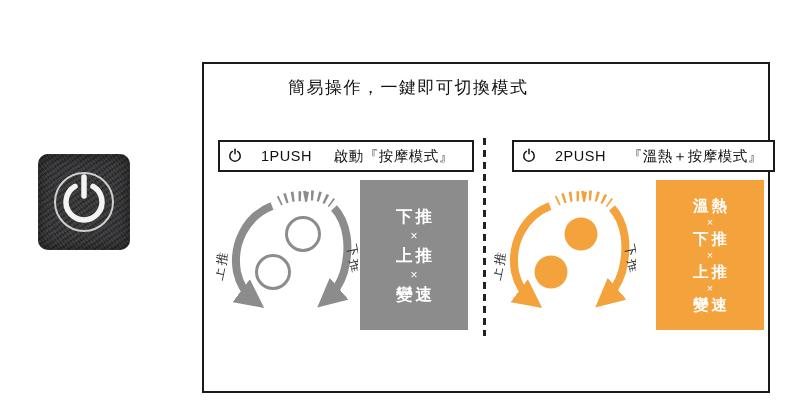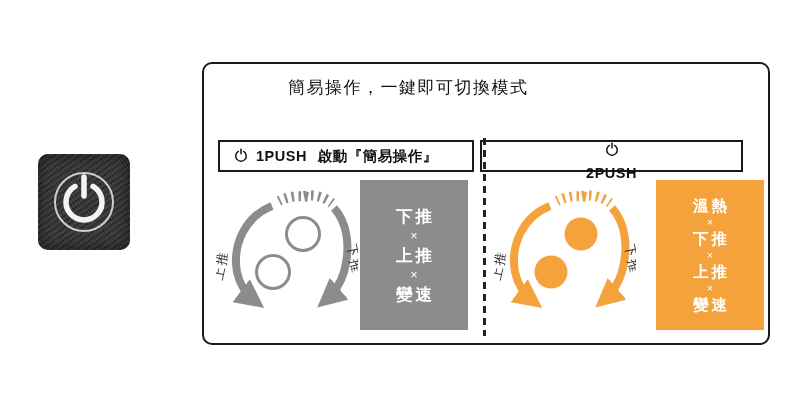--- a/index.html
+++ b/index.html
@@ -18,33 +18,33 @@
   .patch::before{
     content:"";position:absolute;inset:0;
     background:
       repeating-linear-gradient(55deg, rgba(255,255,255,.06) 0 1px, transparent 1px 3px),
       repeating-linear-gradient(-35deg, rgba(0,0,0,.28) 0 2px, transparent 2px 5px);
   }
   .patch svg{position:relative;}
 
   
   .panel{
-    position:absolute;left:202px;top:62px;width:568px;height:283px;
-    border:2.5px solid #1a1a1a;border-radius:10px;background:#fff;box-sizing:border-box;
+    position:absolute;left:202px;top:62px;width:568px;height:331px;
+    border:2.5px solid #1a1a1a;border-radius:0;background:#fff;box-sizing:border-box;
   }
   .panel-title{position:absolute;left:84px;top:12px;font-size:17px;letter-spacing:1.5px;white-space:nowrap;}
   .panel-subtitle{position:absolute;left:50px;top:41px;font-size:15.5px;letter-spacing:1px;white-space:nowrap;}
 
   .mode-header{
     position:absolute;top:76px;height:32px;border:2px solid #1a1a1a;box-sizing:border-box;
-    display:flex;align-items:center;gap:7px;padding:0 13px;font-size:14.5px;letter-spacing:.5px;
-    background:#fff;white-space:nowrap;font-weight:bold;
+    display:flex;align-items:center;gap:18px;padding:0 7px;font-size:14.5px;letter-spacing:.5px;
+    background:#fff;white-space:nowrap;
   }
   #mode1-header{left:14px;width:256px;}
-  #mode2-header{left:276px;width:263px;flex-direction:column;}
+  #mode2-header{left:308px;width:263px;}
   .mode-header .mode-label{margin-left:4px;}
 
   .divider{
     position:absolute;left:279px;top:74px;width:3px;height:198px;
     background-image:repeating-linear-gradient(to bottom,#222 0 7px,transparent 7px 12px);
   }
 
   .diagram{position:absolute;top:118px;width:142px;height:150px;}
   #diagram1{left:12px;}
   #diagram2{left:290px;}
@@ -85,29 +85,30 @@
 <div class="panel">
 
   <div class="panel-title">簡易操作，一鍵即可切換模式</div>
 
   <div class="mode-header" id="mode1-header">
     <svg class="power-glyph" width="16" height="16" viewBox="-13 -13 26 26">
       <path d="M 4.25 -7.36 A 8.5 8.5 0 1 1 -4.25 -7.36" fill="none" stroke="#111" stroke-width="2.4" stroke-linecap="round"></path>
       <path d="M 0 -11 L 0 -3.5" fill="none" stroke="#111" stroke-width="2.4" stroke-linecap="round"></path>
     </svg>
     <span>1PUSH</span>
-    <span class="mode-label">啟動『簡易操作』</span>
+    <span class="mode-label">啟動『按摩模式』</span>
   </div>
 
   <div class="mode-header" id="mode2-header">
     <svg class="power-glyph" width="16" height="16" viewBox="-13 -13 26 26">
       <path d="M 4.25 -7.36 A 8.5 8.5 0 1 1 -4.25 -7.36" fill="none" stroke="#111" stroke-width="2.4" stroke-linecap="round"></path>
       <path d="M 0 -11 L 0 -3.5" fill="none" stroke="#111" stroke-width="2.4" stroke-linecap="round"></path>
     </svg>
     <span>2PUSH</span>
+    <span class="mode-label">『溫熱＋按摩模式』</span>
   </div>
 
   <div class="divider"></div>
 
   <svg class="diagram" id="diagram1" viewBox="0 0 142 150">
     <defs>
       <marker id="ah-gray" viewBox="0 0 10 10" refX="6" refY="5" markerWidth="3.6" markerHeight="3.6" orient="auto">
         <path d="M0 0 L10 5 L0 10 z" fill="#8C8C8C"></path>
       </marker>
       <marker id="ah-orange" viewBox="0 0 10 10" refX="6" refY="5" markerWidth="3.6" markerHeight="3.6" orient="auto">

